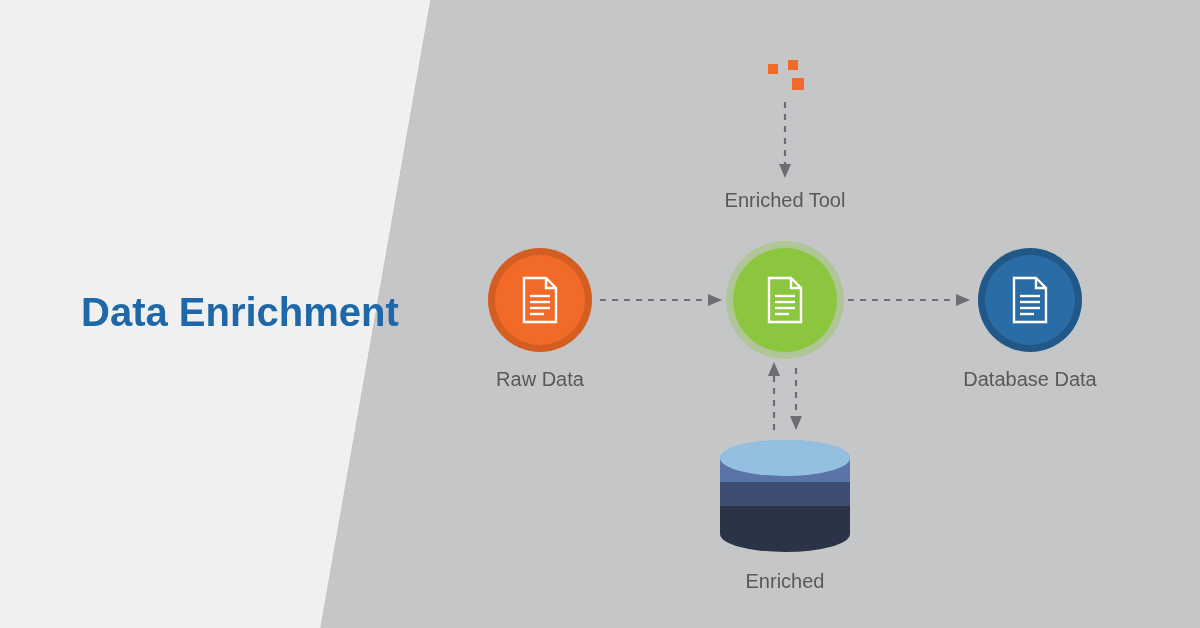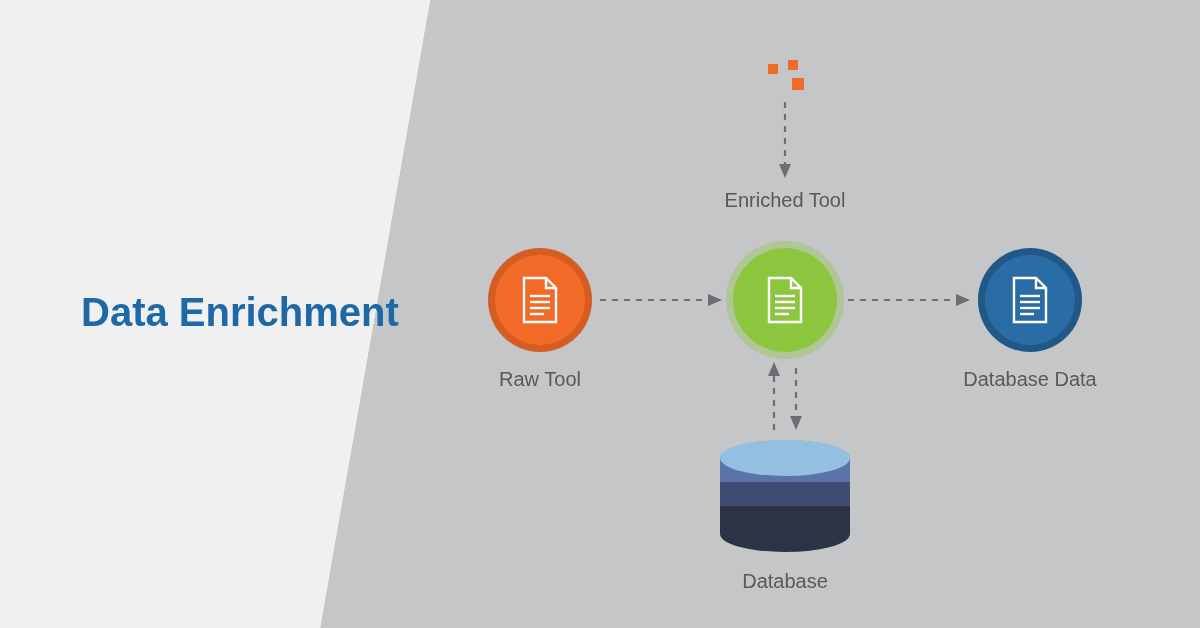--- a/index.html
+++ b/index.html
@@ -82,21 +82,21 @@
 <div class="node-circle node-raw">
   <svg class="doc-icon" viewBox="0 0 40 48">
     <path d="M4 2 H26 L36 12 V46 H4 Z" fill="none" stroke="#fff" stroke-width="2.4"></path>
     <path d="M26 2 V12 H36" fill="none" stroke="#fff" stroke-width="2.4"></path>
     <line x1="10" y1="20" x2="30" y2="20" stroke="#fff" stroke-width="2.4"></line>
     <line x1="10" y1="26" x2="30" y2="26" stroke="#fff" stroke-width="2.4"></line>
     <line x1="10" y1="32" x2="30" y2="32" stroke="#fff" stroke-width="2.4"></line>
     <line x1="10" y1="38" x2="24" y2="38" stroke="#fff" stroke-width="2.4"></line>
   </svg>
 </div>
-<div class="label lbl-raw">Raw Tool</div>
+<div class="label lbl-raw">Raw Data</div>
 
 <div class="node-circle node-center">
   <svg class="doc-icon" viewBox="0 0 40 48">
     <path d="M4 2 H26 L36 12 V46 H4 Z" fill="none" stroke="#fff" stroke-width="2.4"></path>
     <path d="M26 2 V12 H36" fill="none" stroke="#fff" stroke-width="2.4"></path>
     <line x1="10" y1="20" x2="30" y2="20" stroke="#fff" stroke-width="2.4"></line>
     <line x1="10" y1="26" x2="30" y2="26" stroke="#fff" stroke-width="2.4"></line>
     <line x1="10" y1="32" x2="30" y2="32" stroke="#fff" stroke-width="2.4"></line>
     <line x1="10" y1="38" x2="24" y2="38" stroke="#fff" stroke-width="2.4"></line>
   </svg>
@@ -121,21 +121,21 @@
   <rect x="34" y="18" width="12" height="12"></rect>
 </svg>
 
 <svg class="db" viewBox="0 0 134 118">
   <ellipse cx="67" cy="18" rx="65" ry="18" fill="#7ea8d6"></ellipse>
   <path d="M2 18 v24 a65 18 0 0 0 130 0 v-24" fill="#5a74a8"></path>
   <path d="M2 42 v24 a65 18 0 0 0 130 0 v-24" fill="#3f4d73"></path>
   <path d="M2 66 v28 a65 18 0 0 0 130 0 v-28" fill="#2b3447"></path>
   <ellipse cx="67" cy="18" rx="65" ry="18" fill="#93bfe0"></ellipse>
 </svg>
-<div class="label lbl-db">Database</div>
+<div class="label lbl-db">Enriched</div>
 
 <svg class="arrow" style="left:600px; top:292px;" width="130" height="20">
   <line class="dash" x1="0" y1="8" x2="108" y2="8"></line>
   <polygon class="head" points="108,2 122,8 108,14"></polygon>
 </svg>
 
 <svg class="arrow" style="left:848px; top:292px;" width="130" height="20">
   <line class="dash" x1="0" y1="8" x2="108" y2="8"></line>
   <polygon class="head" points="108,2 122,8 108,14"></polygon>
 </svg>

